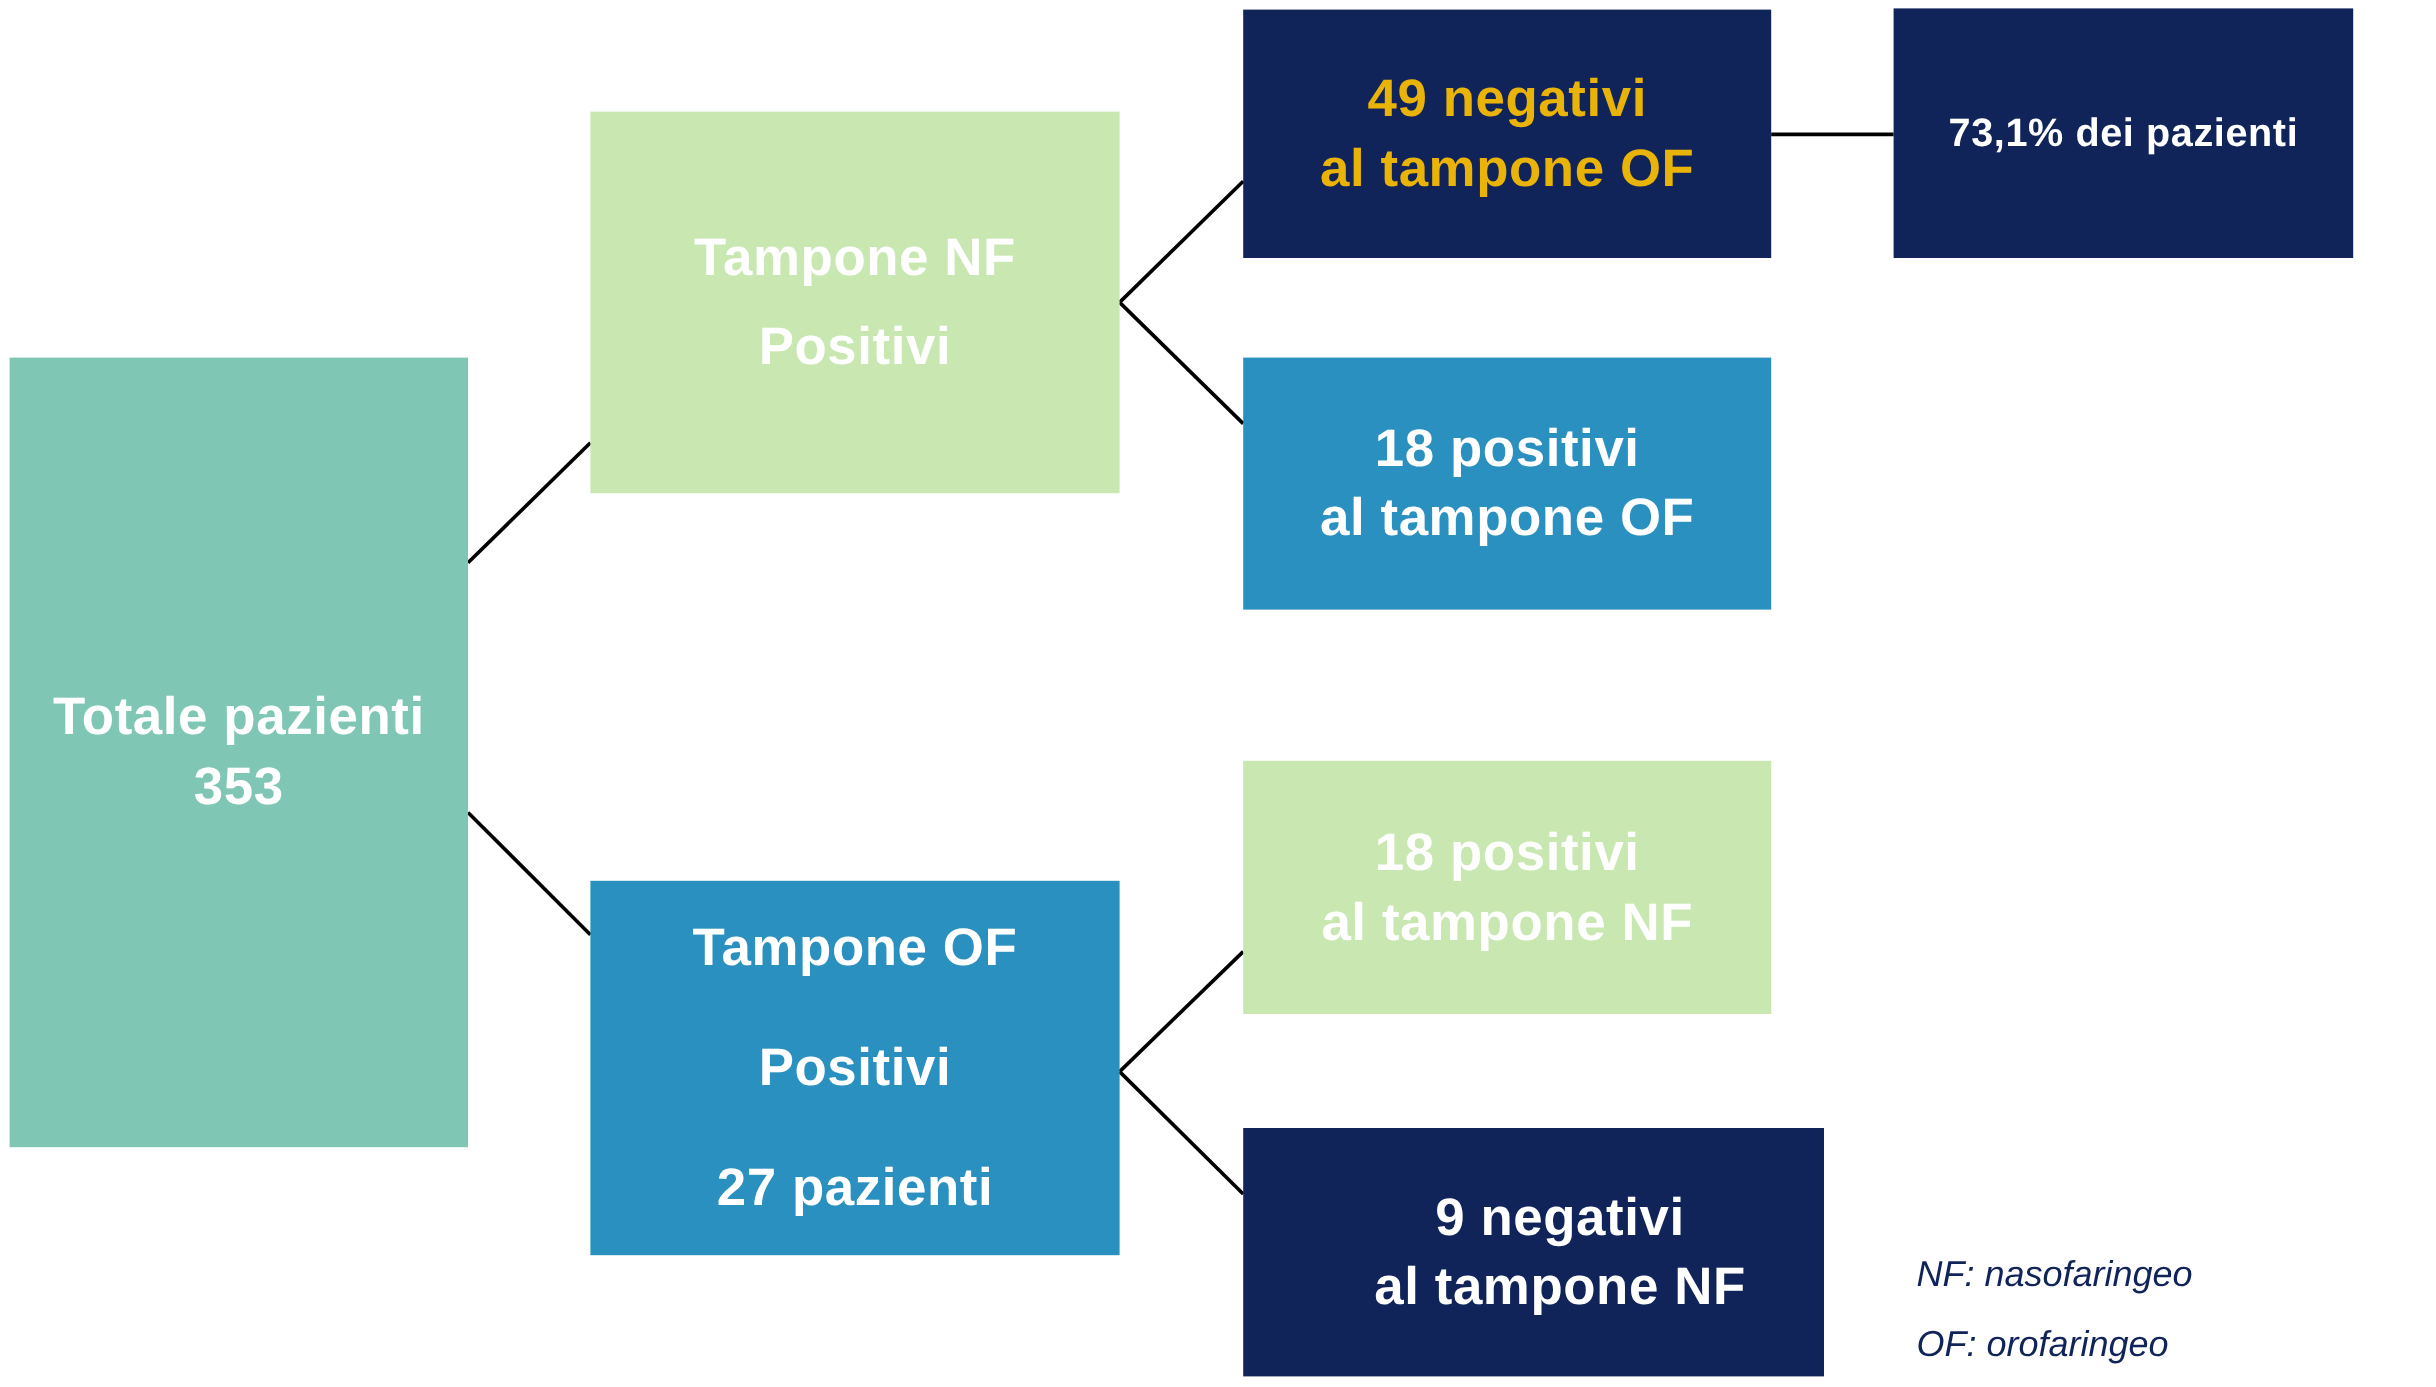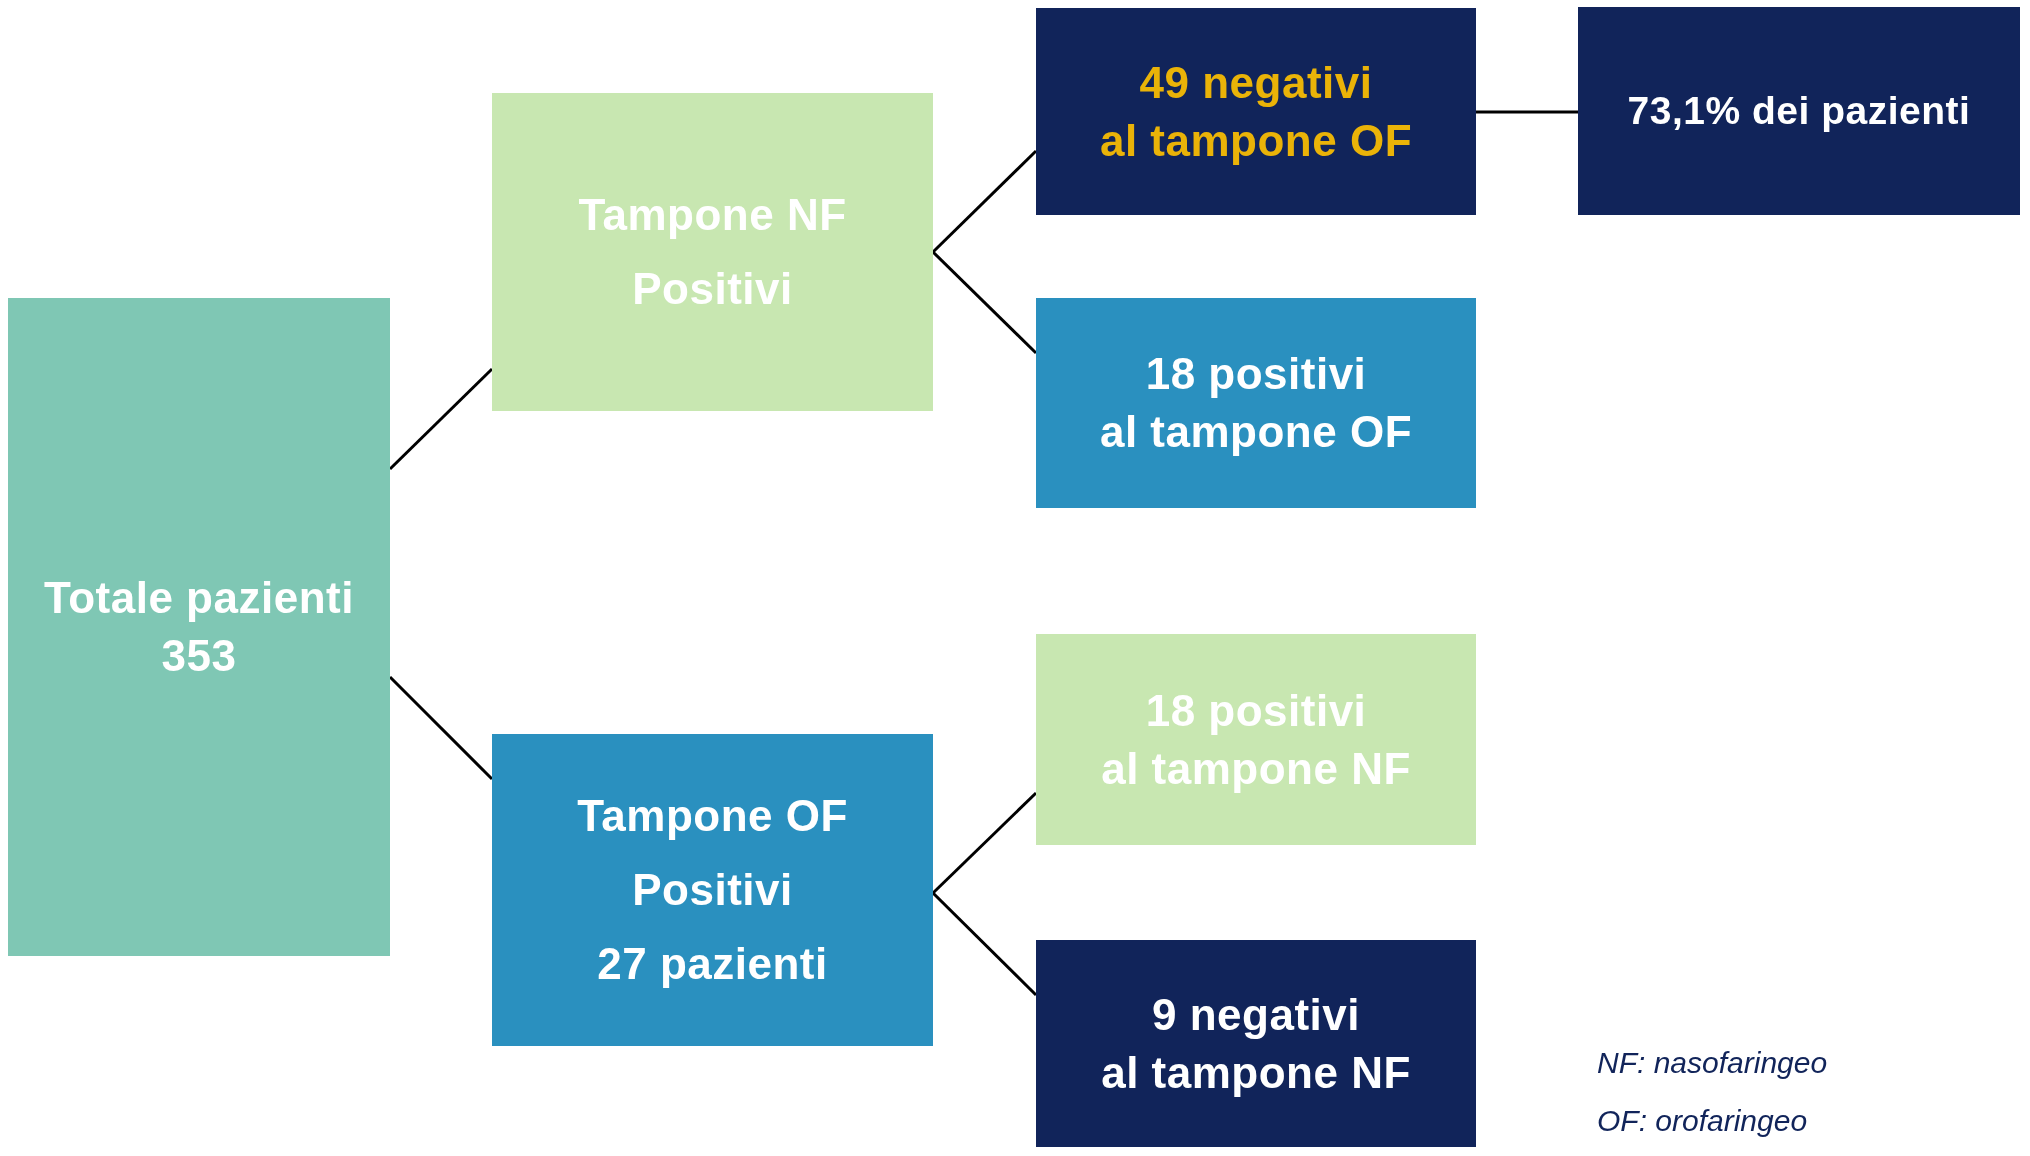--- a/index.html
+++ b/index.html
@@ -36,21 +36,21 @@
     font-weight: 700;
     font-size: 44px;
     letter-spacing: 0.5px;
   }
   .node .line { line-height: 58px; white-space: nowrap; }
   .node.three-line .line { line-height: 74px; }
 
   #node-total      { left: 8px;    top: 250px; width: 382px; height: 658px; }
   #node-nf         { left: 492px;  top: 93px;  width: 441px; height: 318px; }
   #node-neg49      { left: 1036px; top: 8px;   width: 440px; height: 207px; }
-  #node-pct        { left: 1578px; top: 7px;   width: 442px; height: 208px; font-size: 39px; }
+  #node-pct        { left: 1578px; top: 7px;   width: 383px; height: 208px; font-size: 33px; }
   #node-pos18of    { left: 1036px; top: 298px; width: 440px; height: 210px; }
   #node-of         { left: 492px;  top: 734px; width: 441px; height: 312px; }
   #node-pos18nf    { left: 1036px; top: 634px; width: 440px; height: 211px; }
   #node-neg9       { left: 1036px; top: 940px; width: 440px; height: 207px; }
 
   .legend {
     position: absolute;
     left: 1597px;
     top: 1034px;
     font-size: 30px;
@@ -91,32 +91,32 @@
 
   <div class="node" id="node-pct" style="background-color: rgb(17, 36, 90); color: rgb(255, 255, 255);">
     <div class="line">73,1% dei pazienti</div>
   </div>
 
   <div class="node" id="node-pos18of" style="background-color: rgb(42, 144, 191); color: rgb(255, 255, 255);">
     <div class="line">18 positivi</div>
     <div class="line">al tampone OF</div>
   </div>
 
-  <div class="node three-line" id="node-of" style="background-color: rgb(42, 144, 191); color: rgb(255, 255, 255);">
+  <div class="node three-line" id="node-of" style="background-color: rgb(42, 144, 191); color: rgb(255, 255, 255); gap: 26px;">
     <div class="line">Tampone OF</div>
     <div class="line">Positivi</div>
     <div class="line">27 pazienti</div>
   </div>
 
   <div class="node" id="node-pos18nf" style="background-color: rgb(200, 231, 177); color: rgb(255, 255, 255);">
     <div class="line">18 positivi</div>
     <div class="line">al tampone NF</div>
   </div>
 
-  <div class="node" id="node-neg9" style="background-color: rgb(17, 36, 90); color: rgb(255, 255, 255);">
+  <div class="node" id="node-neg9" style="background-color: rgb(17, 36, 90); color: rgb(255, 255, 255); padding-left: 44px;">
     <div class="line">9 negativi</div>
     <div class="line">al tampone NF</div>
   </div>
 
   <div class="legend" style="color: rgb(17, 36, 90); font-style: italic;">
     <div class="legend-line">NF: nasofaringeo</div>
     <div class="legend-line">OF: orofaringeo</div>
   </div>
 
 </div>

